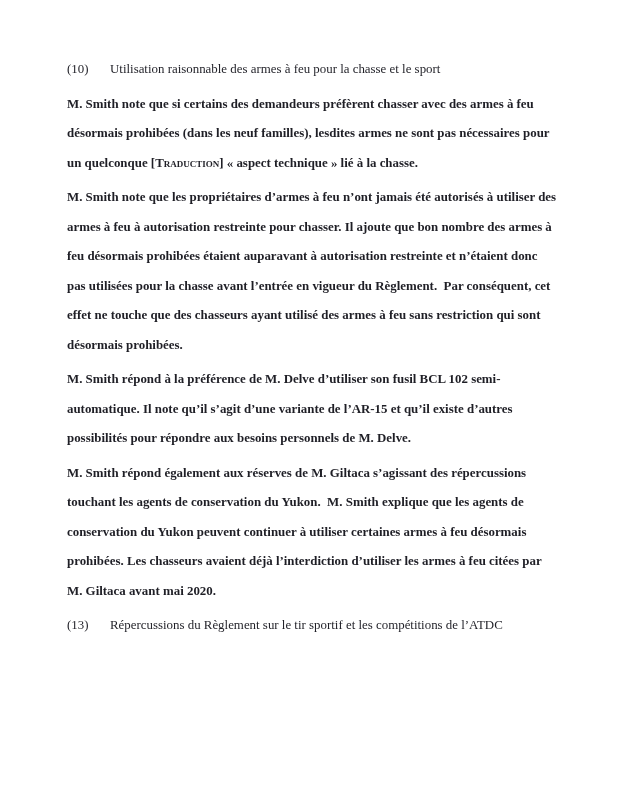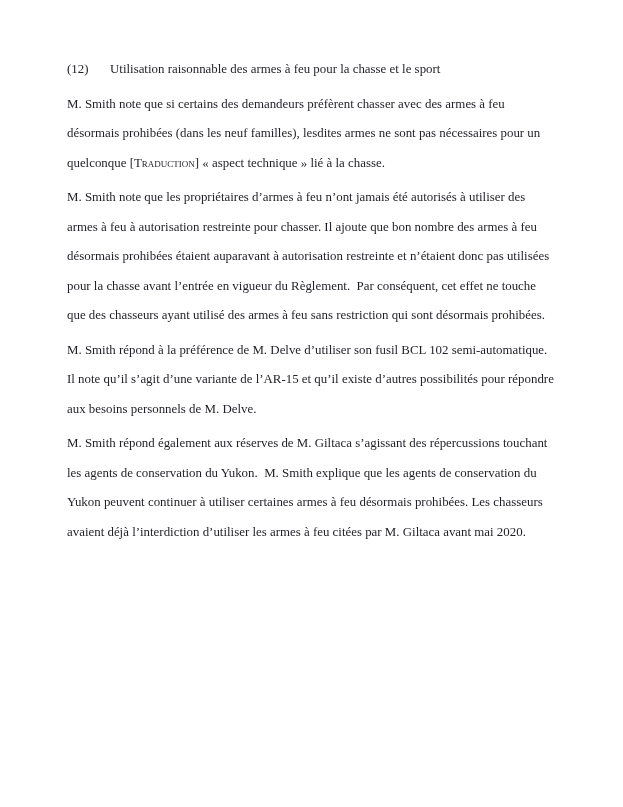--- a/index.html
+++ b/index.html
@@ -29,40 +29,42 @@
     margin: 0 0 5px 0;
     white-space: pre-wrap;
   }
   .h-num {
     display: inline-block;
     width: 43px;
   }
   p.doc-p {
     margin: 0 0 5px 0;
     white-space: pre-wrap;
+    font-weight: bold;
   }
   .gap-before {
     margin-top: 25px;
   }
   .sc {
     font-variant: small-caps;
   }
 </style>
 </head>
 <body>
 
 <div class="page">
   <div class="content">
 
-    <div class="h-sec"><span class="h-num">(12)</span><span>Utilisation raisonnable des armes à feu pour la chasse et le sport</span></div>
+    <div class="h-sec"><span class="h-num">(10)</span><span>Utilisation raisonnable des armes à feu pour la chasse et le sport</span></div>
 
     <p class="doc-p"><span>M. Smith note que si certains des demandeurs préfèrent chasser avec des armes à feu désormais prohibées (dans les neuf familles), lesdites armes ne sont pas nécessaires pour un quelconque [</span><span class="sc">Traduction</span><span>] « aspect technique » lié à la chasse.</span></p>
 
     <p class="doc-p"><span>M. Smith note que les propriétaires d’armes à feu n’ont jamais été autorisés à utiliser des armes à feu à autorisation restreinte pour chasser. Il ajoute que bon nombre des armes à feu désormais prohibées étaient auparavant à autorisation restreinte et n’étaient donc pas utilisées pour la chasse avant l’entrée en vigueur du Règlement.  Par conséquent, cet effet ne touche que des chasseurs ayant utilisé des armes à feu sans restriction qui sont désormais prohibées.</span></p>
 
     <p class="doc-p"><span>M. Smith répond à la préférence de M. Delve d’utiliser son fusil BCL 102 semi-automatique. Il note qu’il s’agit d’une variante de l’AR-15 et qu’il existe d’autres possibilités pour répondre aux besoins personnels de M. Delve.</span></p>
 
     <p class="doc-p"><span>M. Smith répond également aux réserves de M. Giltaca s’agissant des répercussions touchant les agents de conservation du Yukon.  M. Smith explique que les agents de conservation du Yukon peuvent continuer à utiliser certaines armes à feu désormais prohibées. Les chasseurs avaient déjà l’interdiction d’utiliser les armes à feu citées par M. Giltaca avant mai 2020.</span></p>
 
+    <div class="h-sec"><span class="h-num">(13)</span><span>Répercussions du Règlement sur le tir sportif et les compétitions de l’ATDC</span></div>
 
 
   </div>
 </div>
 
 </body></html>

